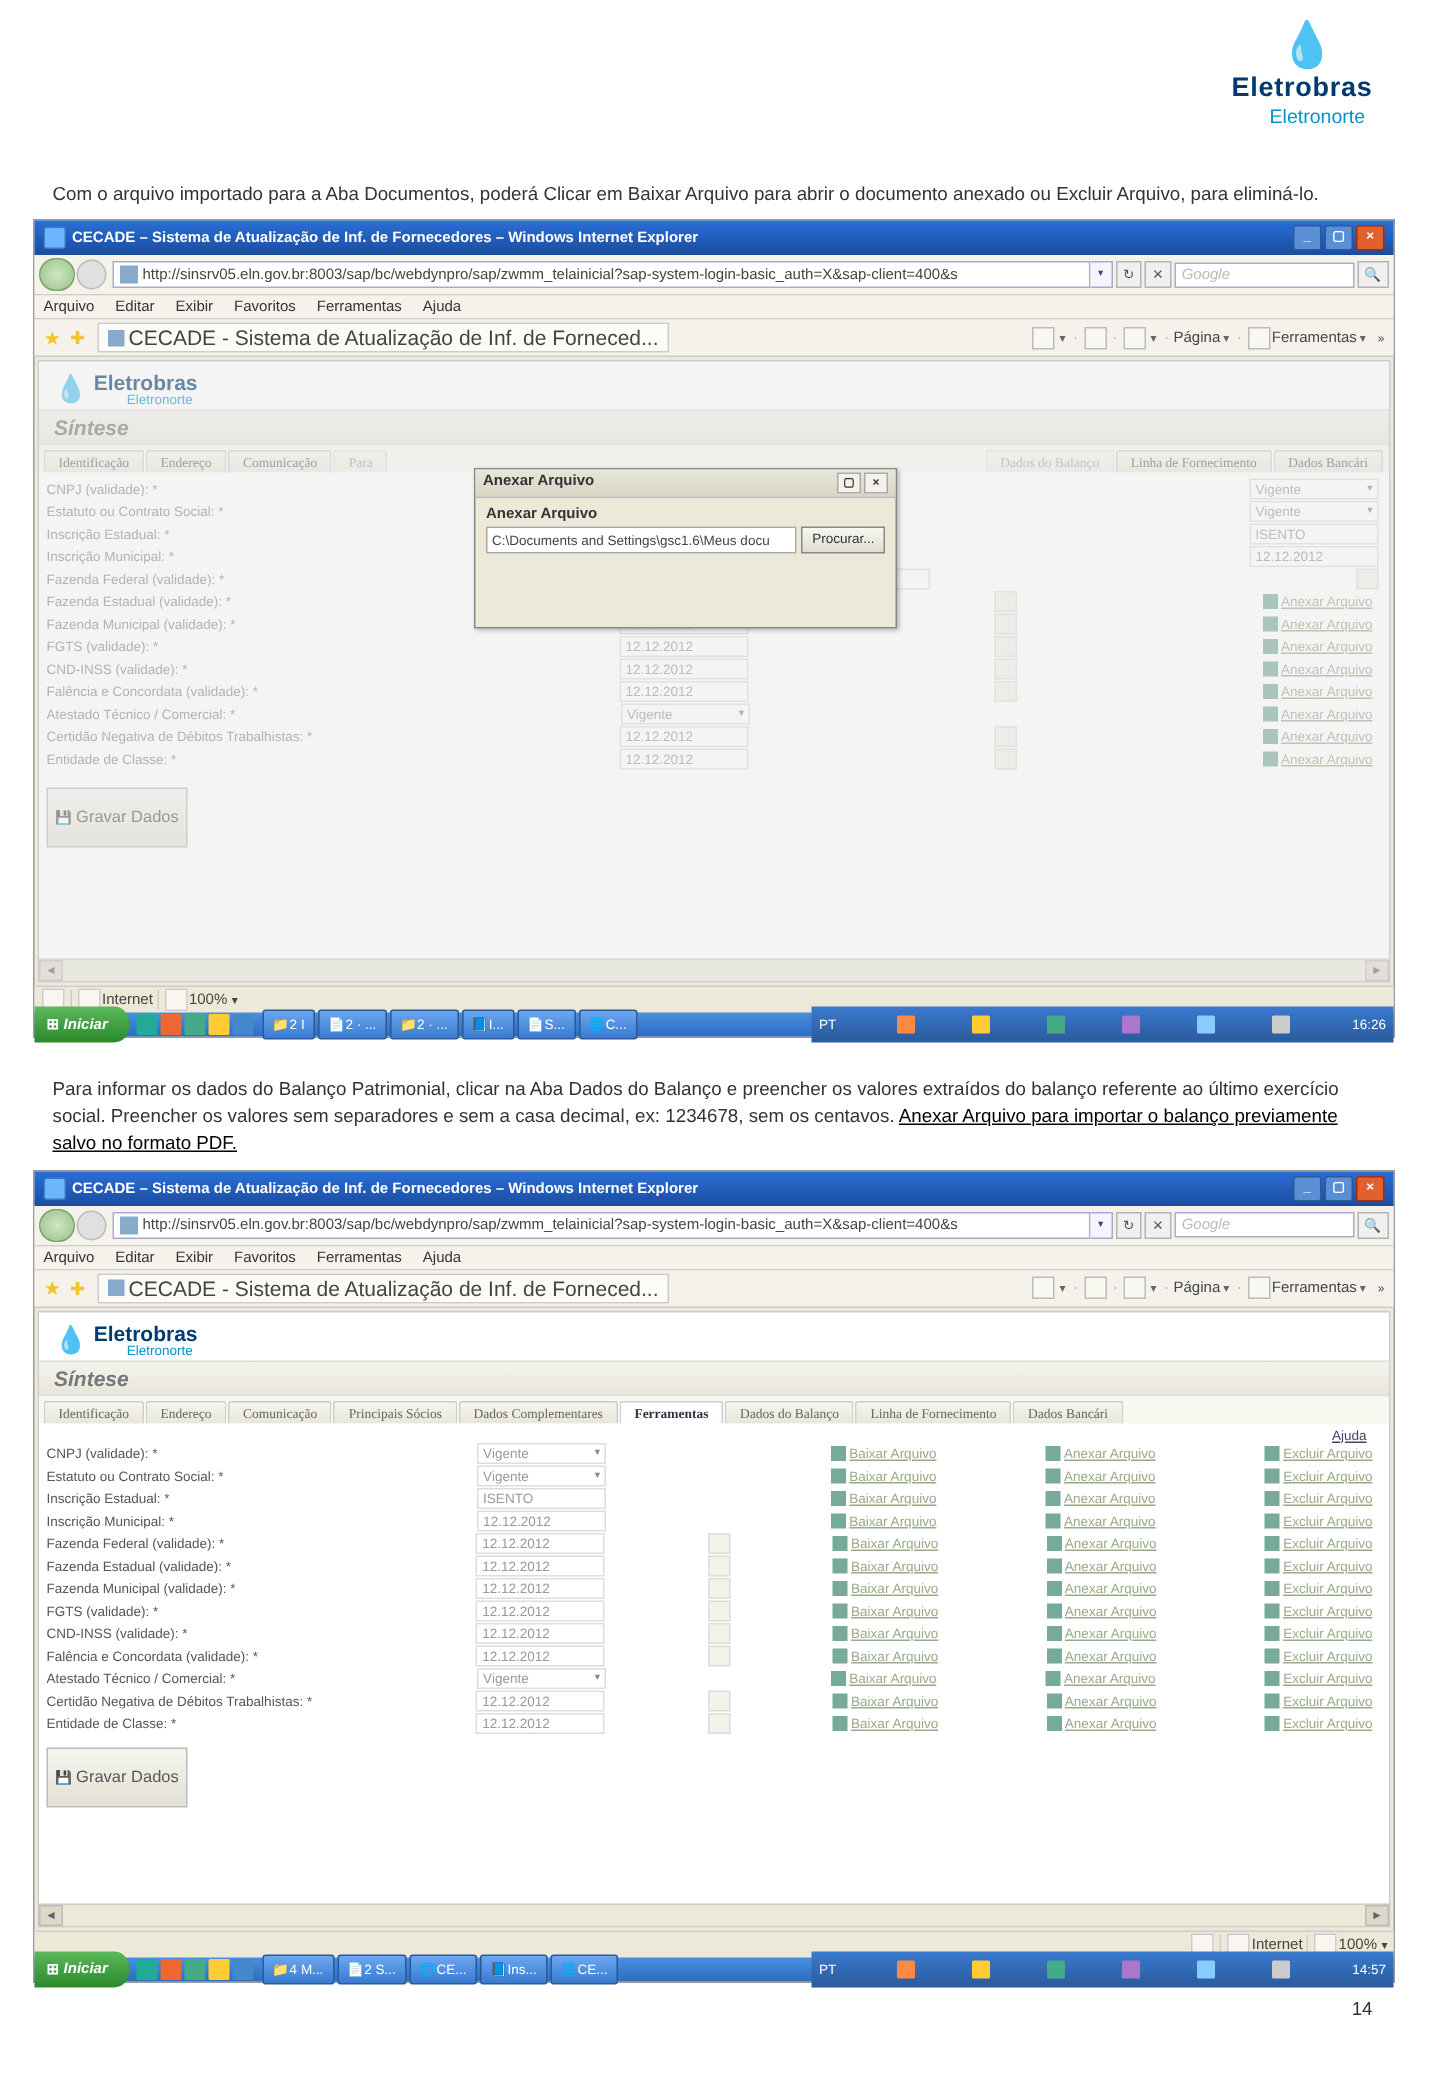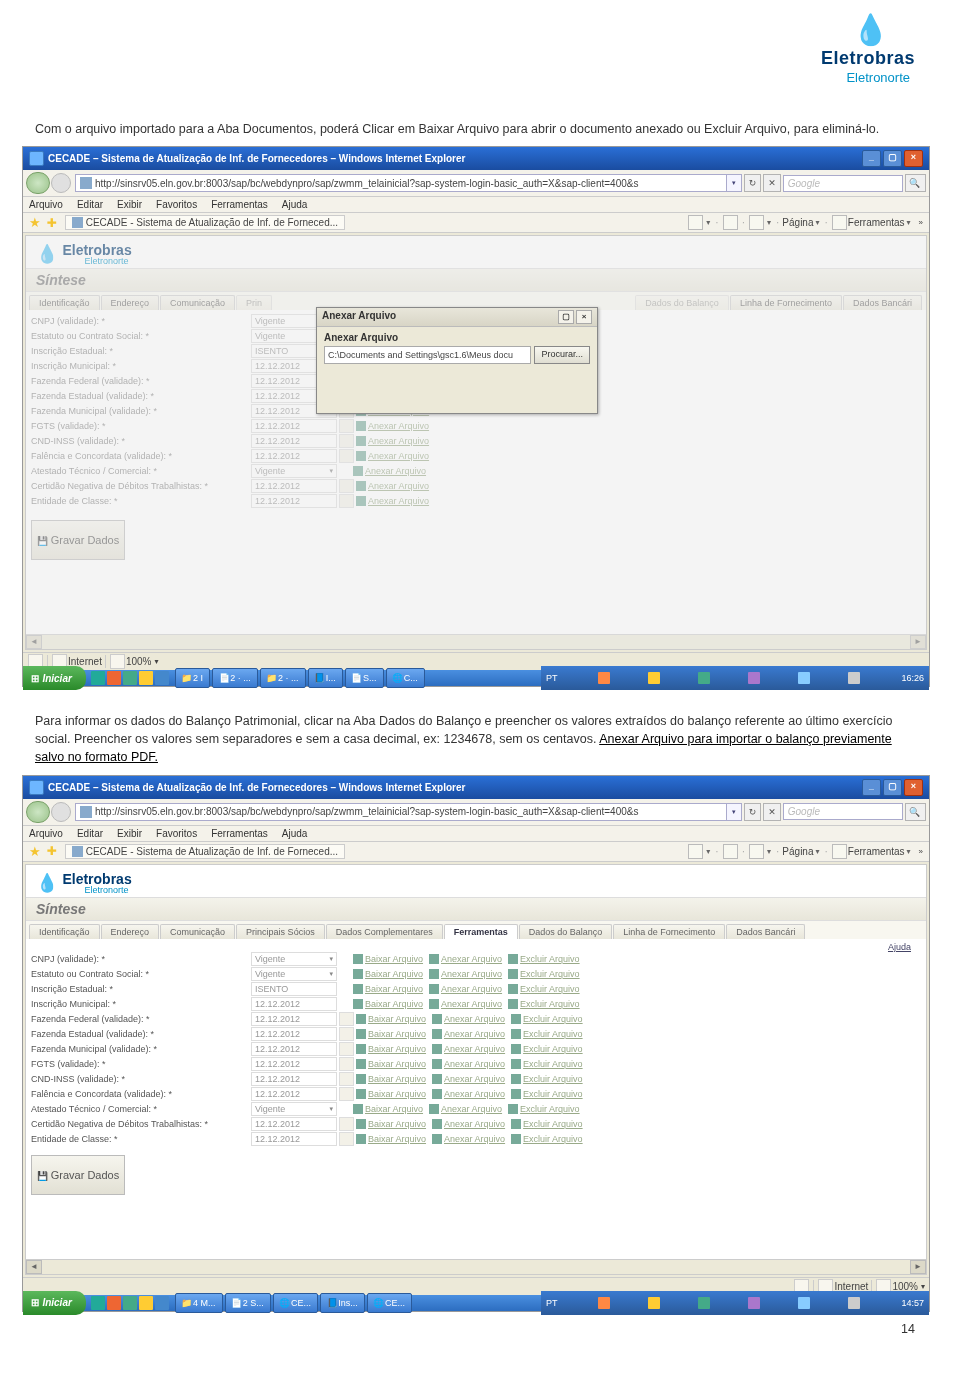--- a/index.html
+++ b/index.html
@@ -23,40 +23,40 @@
   .shot .addrbar .urlbox { flex:1; background:#fff; border:1px solid #aac; padding:2px 4px; font-size:10px; color:#444; display:flex; align-items:center;}
   .shot .addrbar .urlbox .favico { width:12px; height:12px; background:#8ac; margin-right:3px;}
   .shot .addrbar .dd { width:14px; height:16px; border:1px solid #aac; border-left:none; background:#f5f5ff; text-align:center; font-size:7px; line-height:16px; color:#447;}
   .shot .addrbar .rbtn { height:16px; border:1px solid #b3b3b3; background:#f0f0f0; margin-left:2px; font-size:9px; padding:0 4px; line-height:16px; color:#555; text-align:center;}
   .shot .addrbar .srch { flex:0 0 110px; background:#fff; border:1px solid #aac; padding:2px 4px; font-size:10px; color:#bbb; margin-left:2px; font-style:italic;}
   .shot .menubar { background:#f4f2ea; padding:2px 6px; border-bottom:1px solid #ccc; font-size:10px; color:#333;}
   .shot .menubar span { margin-right:14px; }
   .shot .favbar { background:#f4f2ea; padding:2px 6px; border-bottom:1px solid #ccc; font-size:10px; display:flex; align-items:center; color:#444;}
   .shot .favbar .star { color:#f4c430; font-size:13px; margin-right:6px;}
   .shot .favbar .plus { color:#f4c430; font-size:12px; margin-right:8px;}
-  .shot .favbar .tab { background:#fcfbf5; border:1px solid #ccc; padding:1px 6px; font-size:10px; display:flex; align-items:center;}
+  .shot .favbar .tab { background:#fcfbf5; border:1px solid #ccc; padding:1px 6px; font-size:14px; display:flex; align-items:center;}
   .shot .favbar .tab .ico { width:11px; height:11px; background:#8ac; margin-right:3px;}
   .shot .favbar .rgroup { margin-left:auto; display:flex; align-items:center; color:#444; font-size:10px;}
   .shot .favbar .rgroup .sep { margin:0 3px; color:#aaa;}
   .shot .favbar .rgroup .ico { width:13px; height:13px; border:1px solid #bbb; background:#f8f8f0; margin:0 1px;}
   .shot .favbar .rchev { font-size:8px; color:#666; margin:0 2px;}
 
   .shot .content { background:#fff; border:1px solid #ccc; margin:2px; position:relative; }
   .shot .content .overlay { position:absolute; left:0; top:0; right:0; bottom:0; background:rgba(230,230,230,0.45); pointer-events:none; z-index:2;}
   .shot .content .elogo { padding:6px 10px 2px; display:flex; align-items:center; }
   .shot .content .elogo .drop2 { font-size:18px; margin-right:4px;}
   .shot .content .elogo .t1 { font-size:14px; color:#003a70; font-weight:bold;}
   .shot .content .elogo .t2 { font-size:9px; color:#0092c8; margin-left:22px; margin-top:-2px;}
   .shot .content .sint { background:linear-gradient(#f4f3eb,#e8e6da); font-size:14px; font-weight:bold; font-style:italic; color:#777; padding:3px 10px; border-top:1px solid #ddd; border-bottom:1px solid #ddd;}
-  .shot .content .tabs { display:flex; background:#f8f7f0; padding:3px 3px 0;}
+  .shot .content .tabs { display:flex; background:#f8f7f0; padding:3px 3px 0;font-family:Liberation Serif, serif;}
   .shot .content .tabs .t { flex:0 0 auto; background:linear-gradient(#f6f5ee,#e8e6da); border:1px solid #ccc; border-bottom:none; border-radius:2px 2px 0 0; padding:2px 9px; font-size:9px; color:#666; margin-right:1px;}
   .shot .content .tabs .t.more { flex:1; border:none; background:none;}
 
   .shot .content .form { padding:3px 5px 6px; font-size:9px; color:#888; position:relative;}
-  .shot .content .form .row { display:flex; align-items:center; height:15px; }
+  .shot .content .form .row { display:flex; align-items:center; height:15px;justify-content:space-between; }
   .shot .content .form .lbl { width:220px; white-space:nowrap; overflow:hidden;}
   .shot .content .form .fld { width:78px; height:12px; border:1px solid #ddd; background:#fff; font-size:9px; color:#999; padding:0 3px; line-height:12px; margin-right:2px; overflow:hidden;}
   .shot .content .form .fld.sel { display:flex; justify-content:space-between;}
   .shot .content .form .fld.sel::after { content:"▾"; font-size:7px; color:#888;}
   .shot .content .form .mini { width:13px; height:12px; border:1px solid #ddd; background:#f3f1e8; margin-right:2px;}
   .shot .content .form .link { color:#9a8; font-size:9px; margin-right:6px; text-decoration:underline; display:flex; align-items:center;}
   .shot .content .form .link::before { content:""; width:10px; height:10px; background:#7a9; margin-right:2px; display:inline-block;}
   .shot .content .form .link.del { color:#9a8;}
   .shot .content .form .ajuda-row { display:flex; justify-content:flex-end; padding-right:10px;}
   .shot .content .form .ajuda { color:#446; font-size:9px; text-decoration:underline;}
@@ -163,21 +163,21 @@
       <div>
         <div class="t1">Eletrobras</div>
         <div class="t2">Eletronorte</div>
       </div>
     </div>
     <div class="sint">Síntese</div>
     <div class="tabs">
       <div class="t">Identificação</div>
       <div class="t">Endereço</div>
       <div class="t">Comunicação</div>
-      <div class="t" style="opacity:.6;">Prin</div>
+      <div class="t" style="opacity:.6;">Para</div>
       <div class="t more"></div>
       <div class="t" style="opacity:.55;">Dados do Balanço</div>
       <div class="t">Linha de Fornecimento</div>
       <div class="t">Dados Bancári</div>
     </div>
     <div class="form">
 
       <div class="modal">
         <div class="mtitle">
           <span>Anexar Arquivo</span>

